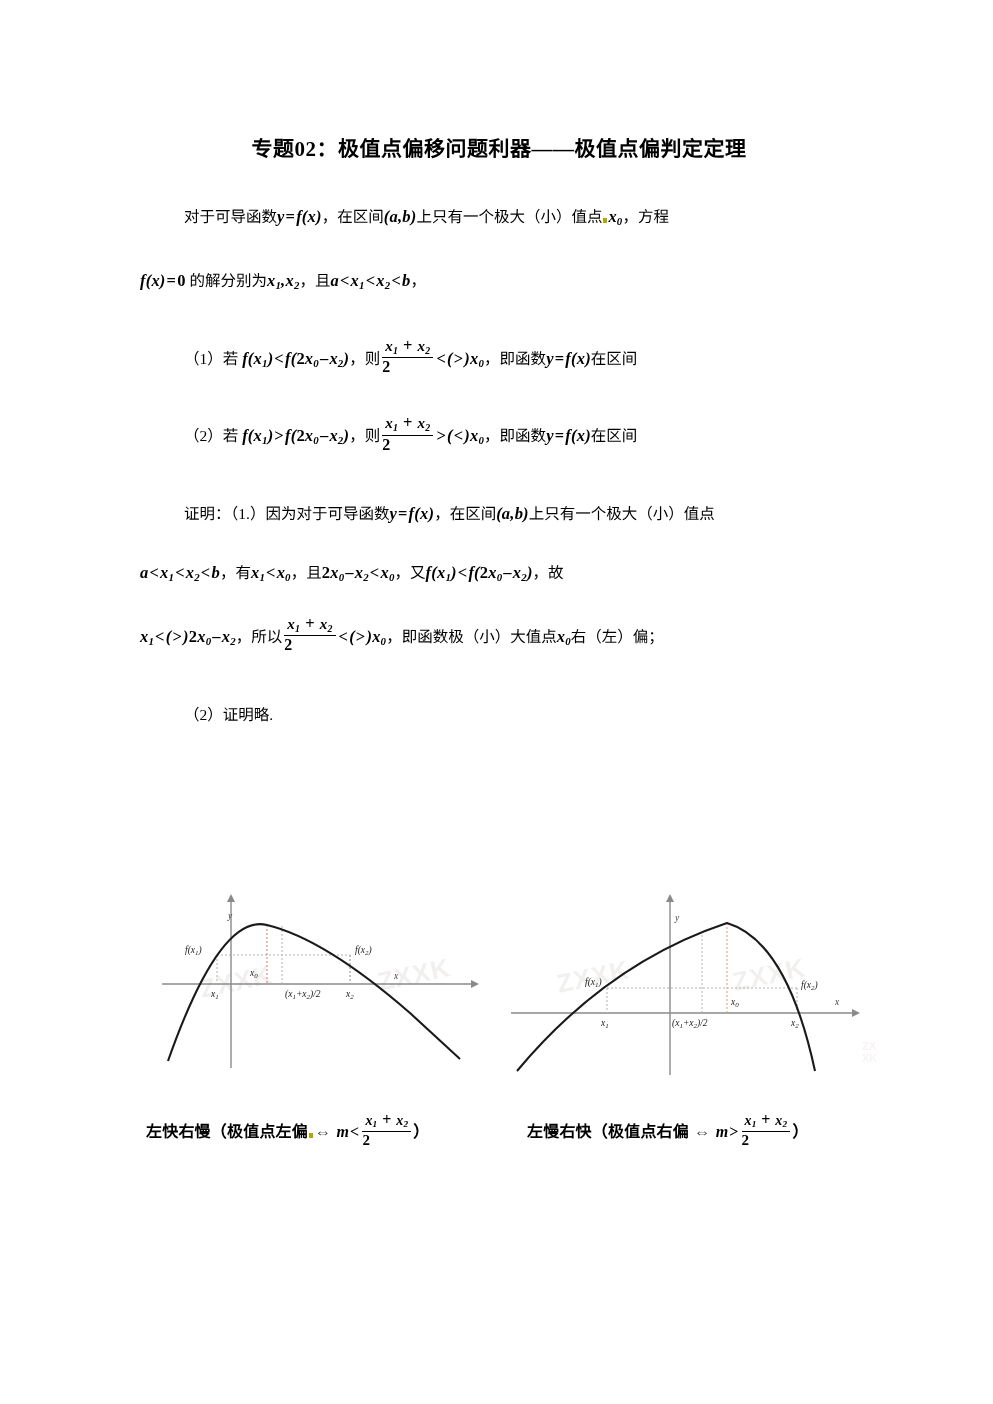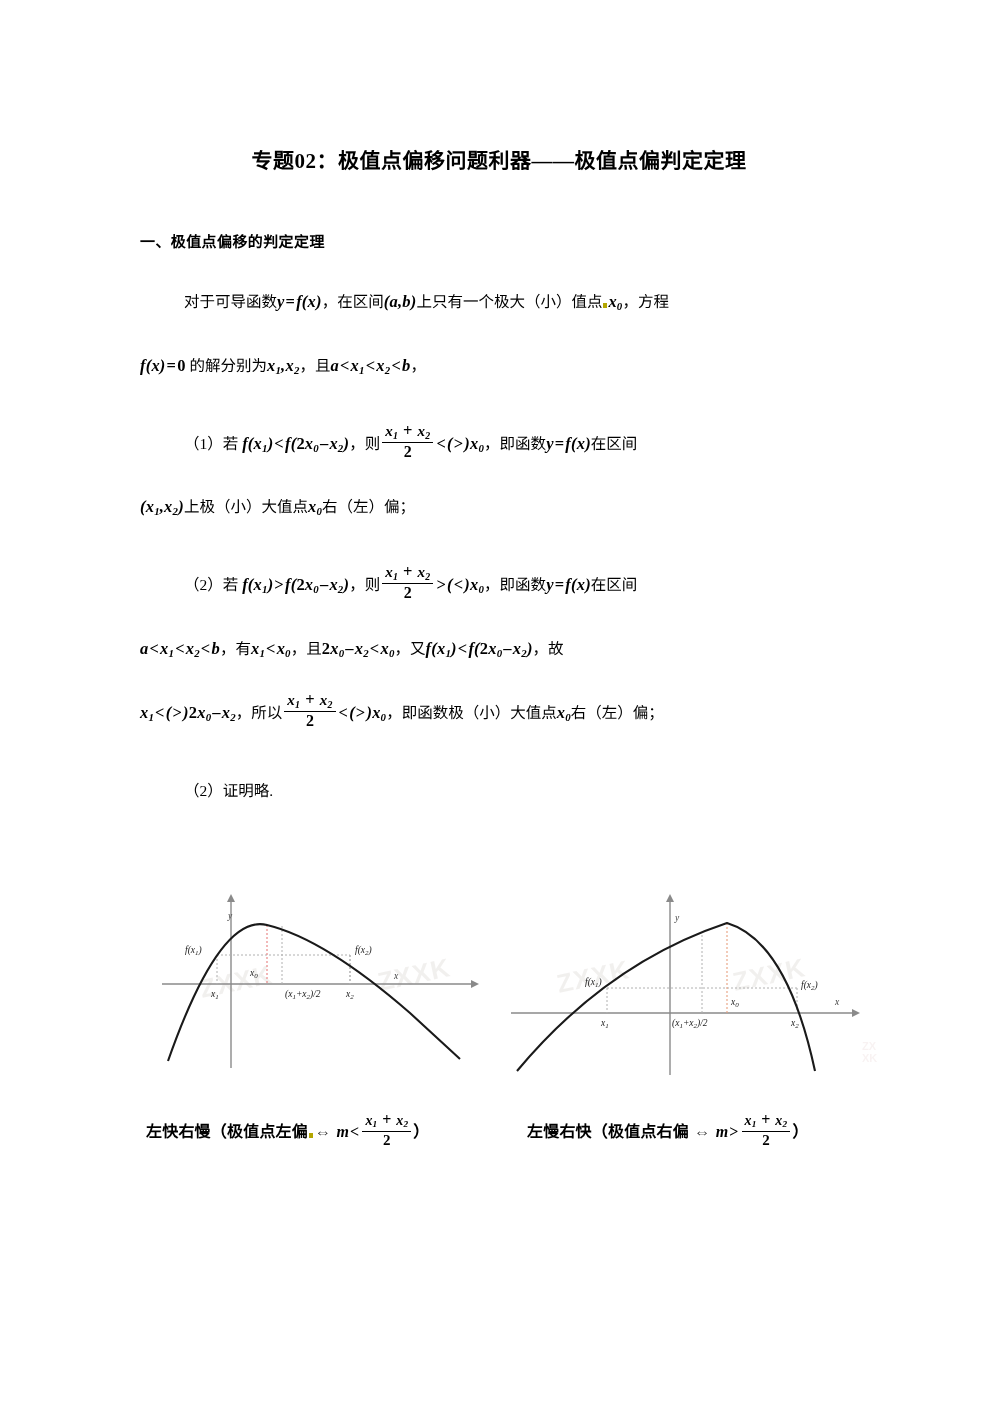--- a/index.html
+++ b/index.html
@@ -19,21 +19,21 @@
   .page {
     position: relative;
     width: 993px;
     height: 1404px;
     box-sizing: border-box;
     padding: 0 135px 0 140px;
   }
 
   
   .doc-title {
-    margin: 16px;
+    margin: 4px;
     padding-top: 128px;
     text-align: center;
     font-size: 21px;
     font-weight: bold;
     letter-spacing: 0.5px;
     font-family: "Liberation Serif", "DejaVu Serif", serif;
     white-space: nowrap;
   }
 
   
@@ -78,21 +78,20 @@
     font-size: 16.5px;
     font-style: normal;
     padding: 0 1px;
   }
   .cn { font-size: 15.5px; margin-top: 28px; }
 
   
   .frac {
     display: inline-block;
     vertical-align: -0.52em;
-    text-align: center;
     margin: 0 2px;
     line-height: 1.06;
   }
   .frac .num {
     display: block;
     border-bottom: 1.4px solid #000;
     padding: 0 3px 1px 3px;
     font-size: 15px;
   }
   .frac .den {
@@ -165,45 +164,44 @@
     font-family: "Liberation Sans", sans-serif;
   }
 </style>
 </head>
 <body>
 
 <div class="page">
 
   <h1 class="doc-title">专题02：极值点偏移问题利器——极值点偏判定定理</h1>
 
-  <h2 class="section-heading">一、极值点偏移的判定定理</h2>
 
   <p class="para first">
     <span class="indent"></span><span class="cn">对于可导函数</span><span class="m"><span class="m">y</span><span class="op">=</span><span class="m">f</span>(<span class="m">x</span>)</span><span class="cn">，在区间</span><span class="m">(<span class="m">a</span>,<span class="m">b</span>)</span><span class="cn">上只有一个极大（小）值点</span><span class="speck"></span><span class="m">x<sub>0</sub></span><span class="cn">，方程</span>
   </p>
 
   <p class="para">
     <span class="m"><span class="m">f</span>(<span class="m">x</span>)<span class="op">=</span><span class="m up">0</span></span> <span class="cn">的解分别为</span><span class="m">x<sub>1</sub>,x<sub>2</sub></span><span class="cn">，且</span><span class="m"><span class="m">a</span><span class="op">&lt;</span>x<sub>1</sub><span class="op">&lt;</span>x<sub>2</sub><span class="op">&lt;</span><span class="m">b</span></span><span class="cn">，</span>
   </p>
 
   <p class="para block">
     <span class="indent"></span><span class="cn">（1）</span><span class="cn">若</span>
     <span class="m"><span class="m">f</span>(x<sub>1</sub>)<span class="op">&lt;</span><span class="m">f</span>(<span class="m up">2</span>x<sub>0</sub><span class="op">–</span>x<sub>2</sub>)</span><span class="cn">，则</span><span class="frac"><span class="num m">x<sub>1</sub> <span class="op">+</span> x<sub>2</sub></span><span class="den">2</span></span><span class="m"><span class="op">&lt;</span>(<span class="op">&gt;</span>)x<sub>0</sub></span><span class="cn">，即函数</span><span class="m"><span class="m">y</span><span class="op">=</span><span class="m">f</span>(<span class="m">x</span>)</span><span class="cn">在区间</span>
   </p>
 
-  <p class="para">
-    <span class="m">(x<sub>1</sub>,x<sub>2</sub>)</span><span class="cn">上极（小）大值点</span><span class="m">x<sub>0</sub></span><span class="cn">右（左）偏；</span>
-  </p>
 
   <p class="para block">
     <span class="indent"></span><span class="cn">（2）</span><span class="cn">若</span>
     <span class="m"><span class="m">f</span>(x<sub>1</sub>)<span class="op">&gt;</span><span class="m">f</span>(<span class="m up">2</span>x<sub>0</sub><span class="op">–</span>x<sub>2</sub>)</span><span class="cn">，则</span><span class="frac"><span class="num m">x<sub>1</sub> <span class="op">+</span> x<sub>2</sub></span><span class="den">2</span></span><span class="m"><span class="op">&gt;</span>(<span class="op">&lt;</span>)x<sub>0</sub></span><span class="cn">，即函数</span><span class="m"><span class="m">y</span><span class="op">=</span><span class="m">f</span>(<span class="m">x</span>)</span><span class="cn">在区间</span>
   </p>
 
 
+  <p class="para block">
+    <span class="indent"></span><span class="cn">证明：</span><span class="cn">（1.）</span><span class="cn">因为对于可导函数</span><span class="m"><span class="m">y</span><span class="op">=</span><span class="m">f</span>(<span class="m">x</span>)</span><span class="cn">，在区间</span><span class="m">(<span class="m">a</span>,<span class="m">b</span>)</span><span class="cn">上只有一个极大（小）值点</span>
+  </p>
 
 
   <p class="para">
     <span class="m"><span class="m">a</span><span class="op">&lt;</span>x<sub>1</sub><span class="op">&lt;</span>x<sub>2</sub><span class="op">&lt;</span><span class="m">b</span></span><span class="cn">，有</span><span class="m">x<sub>1</sub><span class="op">&lt;</span>x<sub>0</sub></span><span class="cn">，且</span><span class="m"><span class="m up">2</span>x<sub>0</sub><span class="op">–</span>x<sub>2</sub><span class="op">&lt;</span>x<sub>0</sub></span><span class="cn">，又</span><span class="m"><span class="m">f</span>(x<sub>1</sub>)<span class="op">&lt;</span><span class="m">f</span>(<span class="m up">2</span>x<sub>0</sub><span class="op">–</span>x<sub>2</sub>)</span><span class="cn">，故</span>
   </p>
 
   <p class="para">
     <span class="m">x<sub>1</sub><span class="op">&lt;</span>(<span class="op">&gt;</span>)<span class="m up">2</span>x<sub>0</sub><span class="op">–</span>x<sub>2</sub></span><span class="cn">，所以</span><span class="frac"><span class="num m">x<sub>1</sub> <span class="op">+</span> x<sub>2</sub></span><span class="den">2</span></span><span class="m"><span class="op">&lt;</span>(<span class="op">&gt;</span>)x<sub>0</sub></span><span class="cn">，即函数极（小）大值点</span><span class="m">x<sub>0</sub></span><span class="cn">右（左）偏；</span>
   </p>
 

